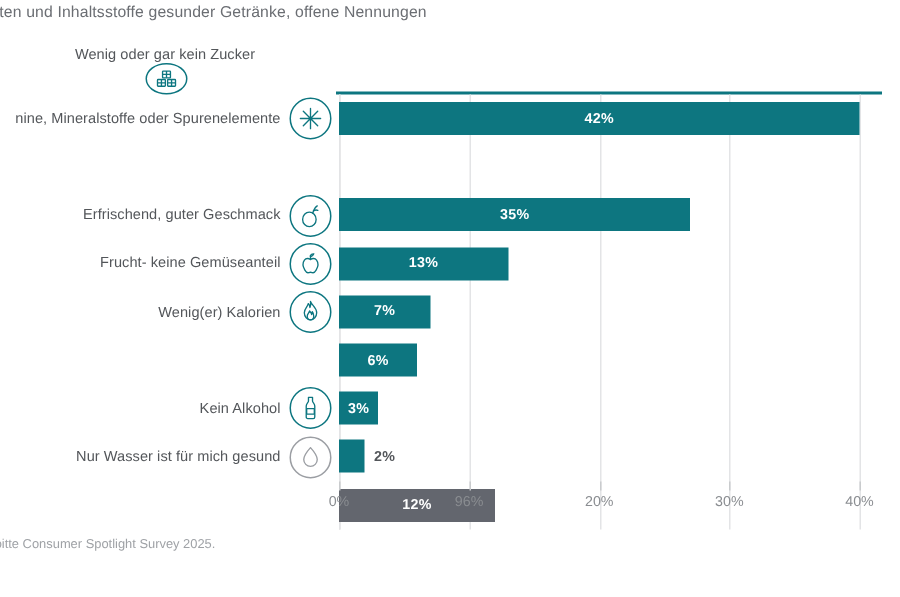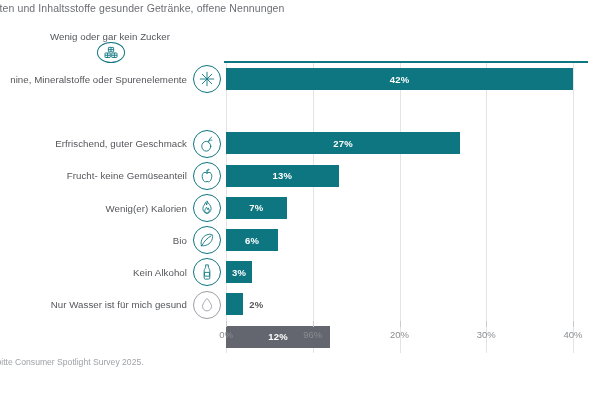--- a/index.html
+++ b/index.html
@@ -239,29 +239,20 @@
     <div class="cat-row" style="top:161px;">
       <span class="cat-label">Wenig(er) Kalorien</span>
       <span class="cat-icon">
         <svg width="18" height="18" viewBox="0 0 24 24" fill="none" stroke="#0d7680" stroke-width="1.2" stroke-linejoin="round">
           <path d="M12 2.5c1 3.5 5.5 5.5 5.5 10.2 0 3.4-2.6 6.3-5.5 6.3S6.5 16.1 6.5 12.7C6.5 9 9.5 7.5 10 4.5c1 1 1.5 2 1.5 3.5 0.8-1.5 0.8-3.5 0.5-5.5z"></path>
           <path d="M12 19c-1.6 0-2.9-1.5-2.9-3.3 0-2 1.7-2.9 2.1-4.6 1 1 1.8 2 1.8 3.1 0.6-0.7 0.7-1.6 0.6-2.4 1 1.2 1.3 2.6 1.3 3.9 0 1.8-1.3 3.3-2.9 3.3z"></path>
         </svg>
       </span>
     </div>
 
-    <div class="cat-row" style="top:193.2px;">
-      <span class="cat-label">Bio</span>
-      <span class="cat-icon">
-        <svg width="18" height="18" viewBox="0 0 24 24" fill="none" stroke="#0d7680" stroke-width="1.2" stroke-linecap="round">
-          <path d="M4.5 19.5C3 15 5 7.5 12 5c5 -1.8 7.5 0.5 7.5 0.5s0.5 4.5-2 8.5c-3 4.8-9.5 6.5-13 5.5z"></path>
-          <path d="M5.5 19C8 14 12 9.5 17.5 6.5"></path>
-        </svg>
-      </span>
-    </div>
 
     <div class="cat-row" style="top:225.4px;">
       <span class="cat-label">Kein Alkohol</span>
       <span class="cat-icon">
         <svg width="18" height="18" viewBox="0 0 24 24" fill="none" stroke="#0d7680" stroke-width="1.2" stroke-linejoin="round">
           <path d="M10.2 2.5h3.6v3.2c0 1.4 2 2.4 2 4.6v9.6c0 0.9-0.6 1.6-1.4 1.6H9.6c-0.8 0-1.4-0.7-1.4-1.6V10.3c0-2.2 2-3.2 2-4.6V2.5z"></path>
           <rect x="8.6" y="12.5" width="6.8" height="5" rx="0.4"></rect>
         </svg>
       </span>
     </div>
@@ -291,21 +282,21 @@
 
       <div class="row" style="top:0px;">
         <div class="bar" style="width:364.35px;">
           <span class="bar-value">42%</span>
         </div>
       </div>
 
 
       <div class="row" style="top:64.4px;">
         <div class="bar" style="width:234.23px;">
-          <span class="bar-value">27%</span>
+          <span class="bar-value">35%</span>
         </div>
       </div>
 
       <div class="row" style="top:96.6px;">
         <div class="bar" style="width:112.78px;">
           <span class="bar-value">13%</span>
         </div>
       </div>
 
       <div class="row" style="top:128.8px;">

